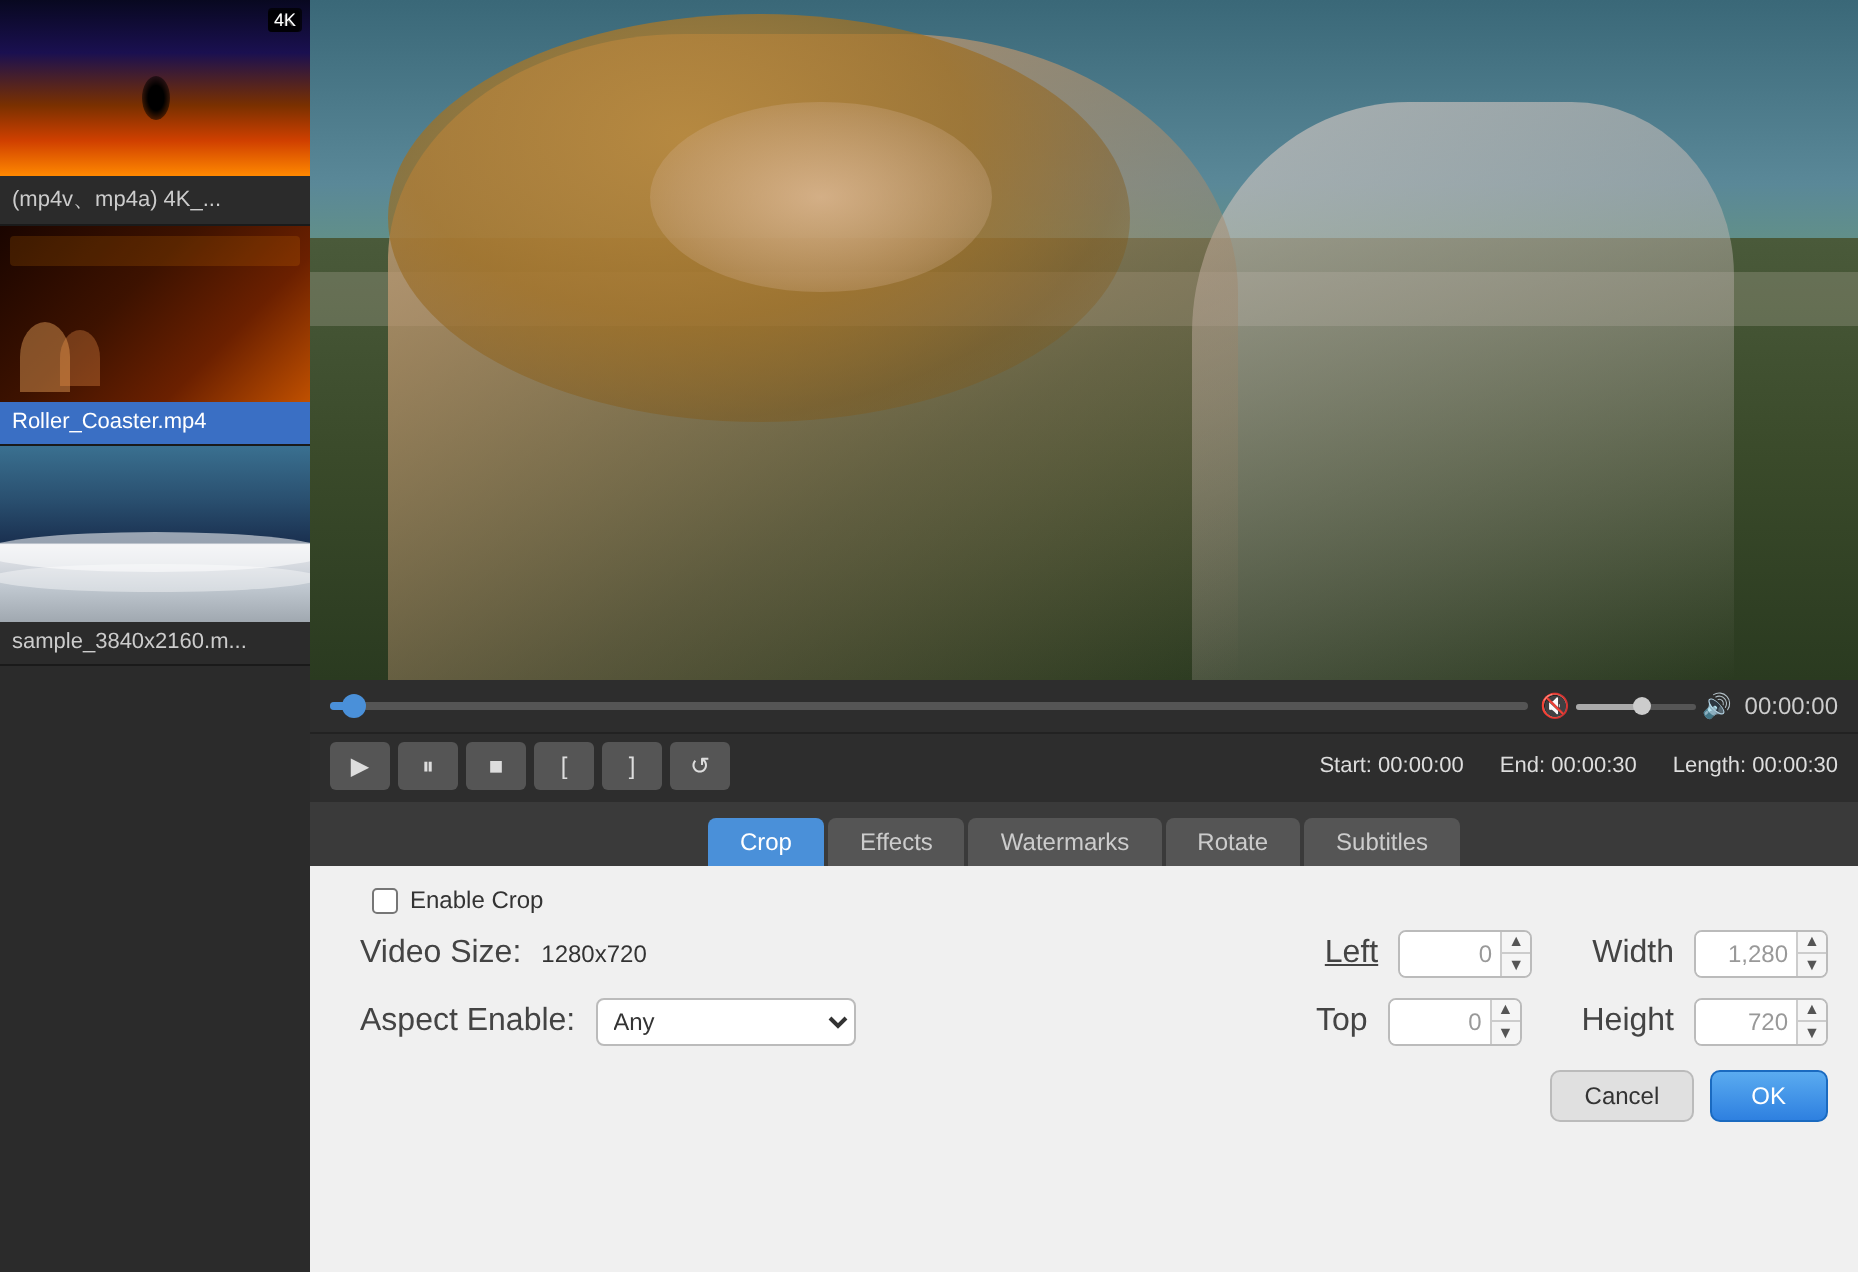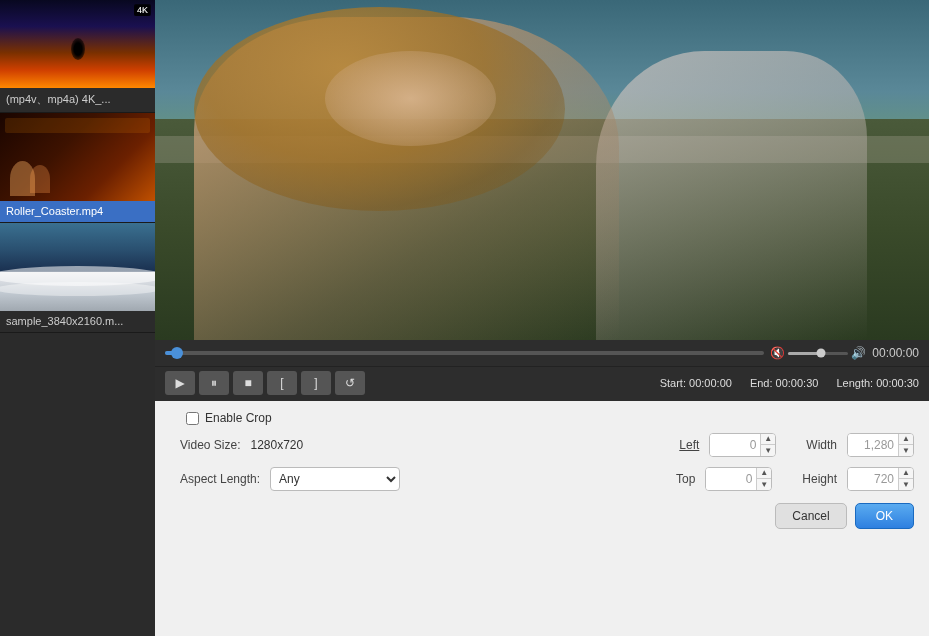--- a/index.html
+++ b/index.html
@@ -267,21 +267,21 @@
       gap: 6px;
       font-size: 12px;
       color: #333;
     }
     .enable-crop input[type="checkbox"] {
       width: 13px;
       height: 13px;
       cursor: pointer;
     }
     .field-label {
-      font-size: 12px;
+      font-size: 16px;
       color: #444;
       white-space: nowrap;
     }
     .field-value {
       font-size: 12px;
       color: #333;
       font-weight: 500;
     }
 
     
@@ -451,20 +451,27 @@
       <span>Start:</span>&nbsp;<span>00:00:00</span>
     </span>
     <span class="time-info" style="margin-left:14px;">
       <span>End:</span>&nbsp;<span>00:00:30</span>
     </span>
     <span class="time-info" style="margin-left:14px;">
       <span>Length:</span>&nbsp;<span>00:00:30</span>
     </span>
   </div>
 
+  <div class="tabs-bar">
+    <button class="tab-btn active">Crop</button>
+    <button class="tab-btn">Effects</button>
+    <button class="tab-btn">Watermarks</button>
+    <button class="tab-btn">Rotate</button>
+    <button class="tab-btn">Subtitles</button>
+  </div>
 
   <div class="panel">
 
     <div class="panel-row">
       <label class="enable-crop">
         <input type="checkbox" style="">
         <span>Enable Crop</span>
       </label>
     </div>
 
@@ -489,21 +496,21 @@
         <div class="spinner-wrap">
           <input class="spinner-input" type="text" value="1,280" style="">
           <div class="spinner-btns">
             <button class="spinner-btn">▲</button>
             <button class="spinner-btn">▼</button>
           </div>
         </div>
       </div>
 
       <div style="display:flex;align-items:center;gap:10px;">
-        <span class="field-label">Aspect Length:</span>
+        <span class="field-label">Aspect Enable:</span>
         <select class="aspect-select">
           <option>Any</option>
           <option>16:9</option>
           <option>4:3</option>
           <option>1:1</option>
           <option>9:16</option>
         </select>
 
         <span style="flex:1;"></span>
 

